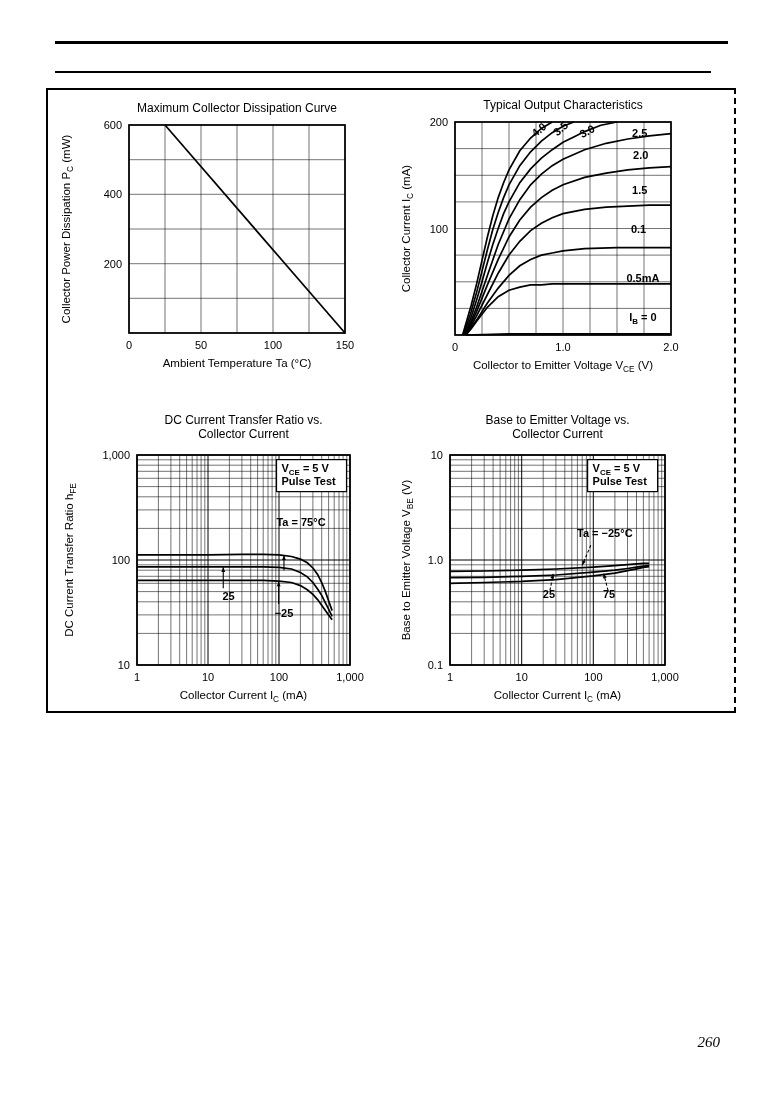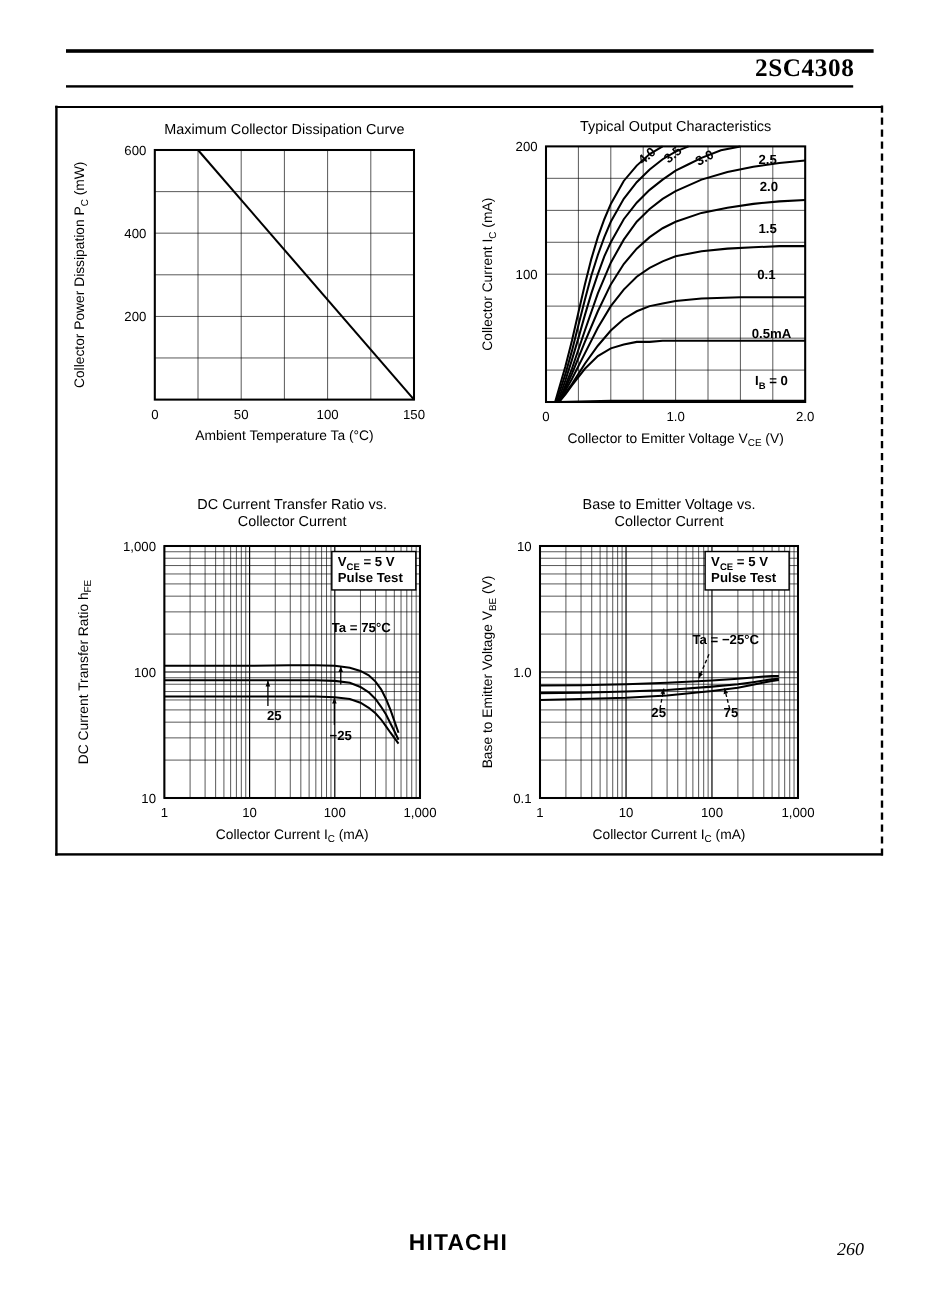--- a/index.html
+++ b/index.html
@@ -31,21 +31,20 @@
   .brand { position:absolute; left:292px; top:1026px; width:180px; text-align:center;
            font-weight:bold; font-size:19px; letter-spacing:1px; }
   .page-number { position:absolute; left:660px; top:1034px; width:60px; text-align:right;
                  font-family:"Liberation Serif", serif; font-style:italic; font-size:15px; }
 </style>
 </head>
 <body>
 
 <div class="page">
   <div class="rule rule-top"></div>
-  <div class="part-number">2SC4308</div>
   <div class="rule rule-mid"></div>
 
   <div class="chart-box"></div>
 
   <svg class="chart" width="320" height="285" style="left:55px; top:98px;">
       <line x1="74.0" y1="27" x2="74.0" y2="235" class="grid"></line>
       <line x1="110.0" y1="27" x2="110.0" y2="235" class="grid"></line>
       <line x1="146.0" y1="27" x2="146.0" y2="235" class="grid"></line>
       <line x1="182.0" y1="27" x2="182.0" y2="235" class="grid"></line>
       <line x1="218.0" y1="27" x2="218.0" y2="235" class="grid"></line>
@@ -267,15 +266,14 @@
       <line x1="195.82500000000002" y1="135.3" x2="187.225" y2="155.25" class="arrow" stroke-dasharray="3,2"></line>
       <polygon points="187.225,155.25 187.3,150.3 190.8,151.8" class="arrowhead"></polygon>
       <text x="153.9" y="187.8" class="ann" text-anchor="middle"><tspan dy="0">25</tspan></text>
       <line x1="154.97500000000002" y1="180.45000000000002" x2="158.2" y2="163.85999999999999" class="arrow" stroke-dasharray="3,2"></line>
       <polygon points="158.2,163.85999999999999 159.2,168.8 155.4,168.0" class="arrowhead"></polygon>
       <text x="214.1" y="187.8" class="ann" text-anchor="middle"><tspan dy="0">75</tspan></text>
       <line x1="213.025" y1="180.45000000000002" x2="208.725" y2="163.64999999999998" class="arrow" stroke-dasharray="3,2"></line>
       <polygon points="208.725,163.64999999999998 211.8,167.6 208.0,168.6" class="arrowhead"></polygon>
     </svg>
 
-  <div class="brand">HITACHI</div>
   <div class="page-number">260</div>
 </div>
 
 </body></html>

